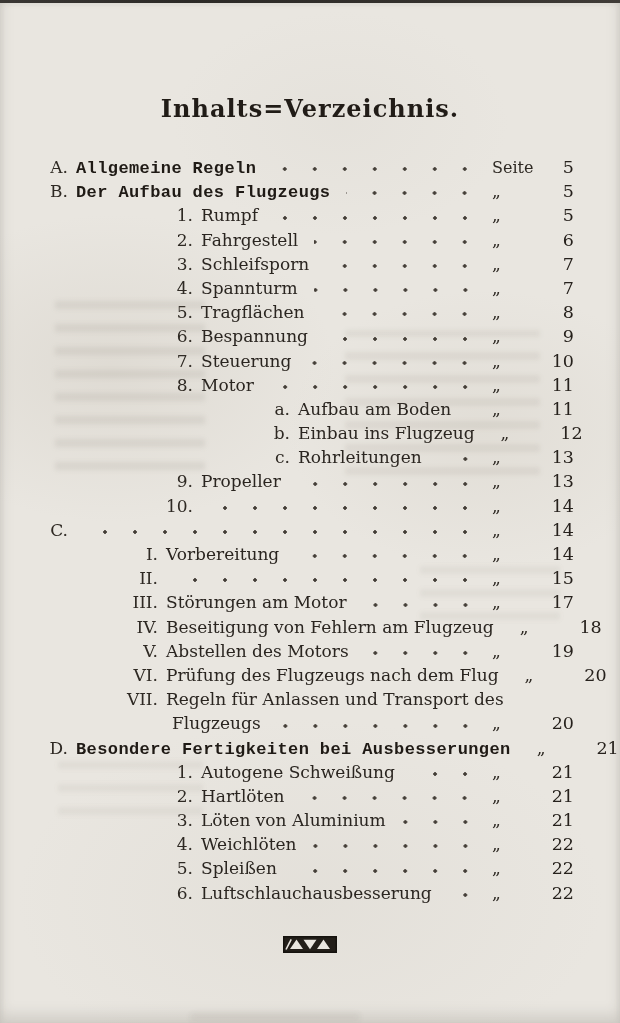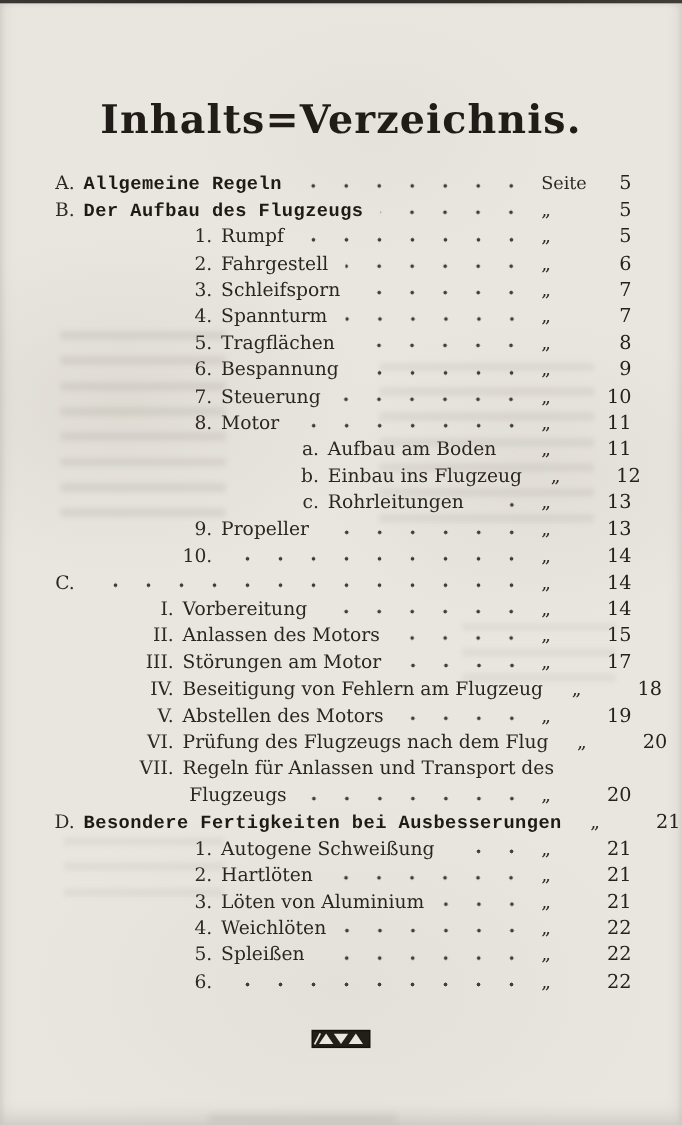--- a/index.html
+++ b/index.html
@@ -40,21 +40,21 @@
   }
   .bleed-1 { left: 55px;  top: 300px; width: 150px; height: 170px; }
   .bleed-2 { left: 345px; top: 330px; width: 195px; height: 145px; opacity: .85; }
   .bleed-3 { left: 420px; top: 560px; width: 140px; height: 60px;  opacity: .7; }
   .bleed-4 { left: 58px;  top: 755px; width: 145px; height: 60px;  opacity: .7; }
   .bleed-5 { left: 190px; top: 1003px; width: 170px; height: 18px; opacity: .9; filter: blur(3px); }
 
   .title {
     margin: 86px 0 23px 0;
     text-align: center;
-    font-size: 36px;
+    font-size: 24px;
     font-weight: 700;
     letter-spacing: 1px;
     line-height: 46px;
     color: #211c17;
   }
   .toc {
     padding: 0 46px 0 38px;
   }
   .row {
     display: flex;
@@ -235,21 +235,20 @@
       </div>
       <div class="row lvl-roman">
         <span class="num">I.</span>
         <span class="label">Vorbereitung</span>
         <span class="leader"></span>
         <span class="dito mark">„</span>
         <span class="pagenum">14</span>
       </div>
       <div class="row lvl-roman">
         <span class="num">II.</span>
-        <span class="label">Anlassen des Motors</span>
         <span class="leader"></span>
         <span class="dito mark">„</span>
         <span class="pagenum">15</span>
       </div>
       <div class="row lvl-roman">
         <span class="num">III.</span>
         <span class="label">Störungen am Motor</span>
         <span class="leader"></span>
         <span class="dito mark">„</span>
         <span class="pagenum">17</span>
@@ -324,20 +323,21 @@
       </div>
       <div class="row lvl-arabic">
         <span class="num">5.</span>
         <span class="label">Spleißen</span>
         <span class="leader"></span>
         <span class="dito mark">„</span>
         <span class="pagenum">22</span>
       </div>
       <div class="row lvl-arabic">
         <span class="num">6.</span>
+        <span class="label">Luftschlauchausbesserung</span>
         <span class="leader"></span>
         <span class="dito mark">„</span>
         <span class="pagenum">22</span>
       </div>
     </div>
 
   <div class="ornament-wrap">
     <svg class="ornament" width="54" height="17" viewBox="0 0 54 17" xmlns="http://www.w3.org/2000/svg">
       <rect x="0.75" y="0.75" width="52.5" height="15.5" fill="#221e19" stroke="#15120e" stroke-width="1.5"></rect>
       <polygon points="7,13 13.5,3.6 20,13" fill="#e9e6e0"></polygon>

